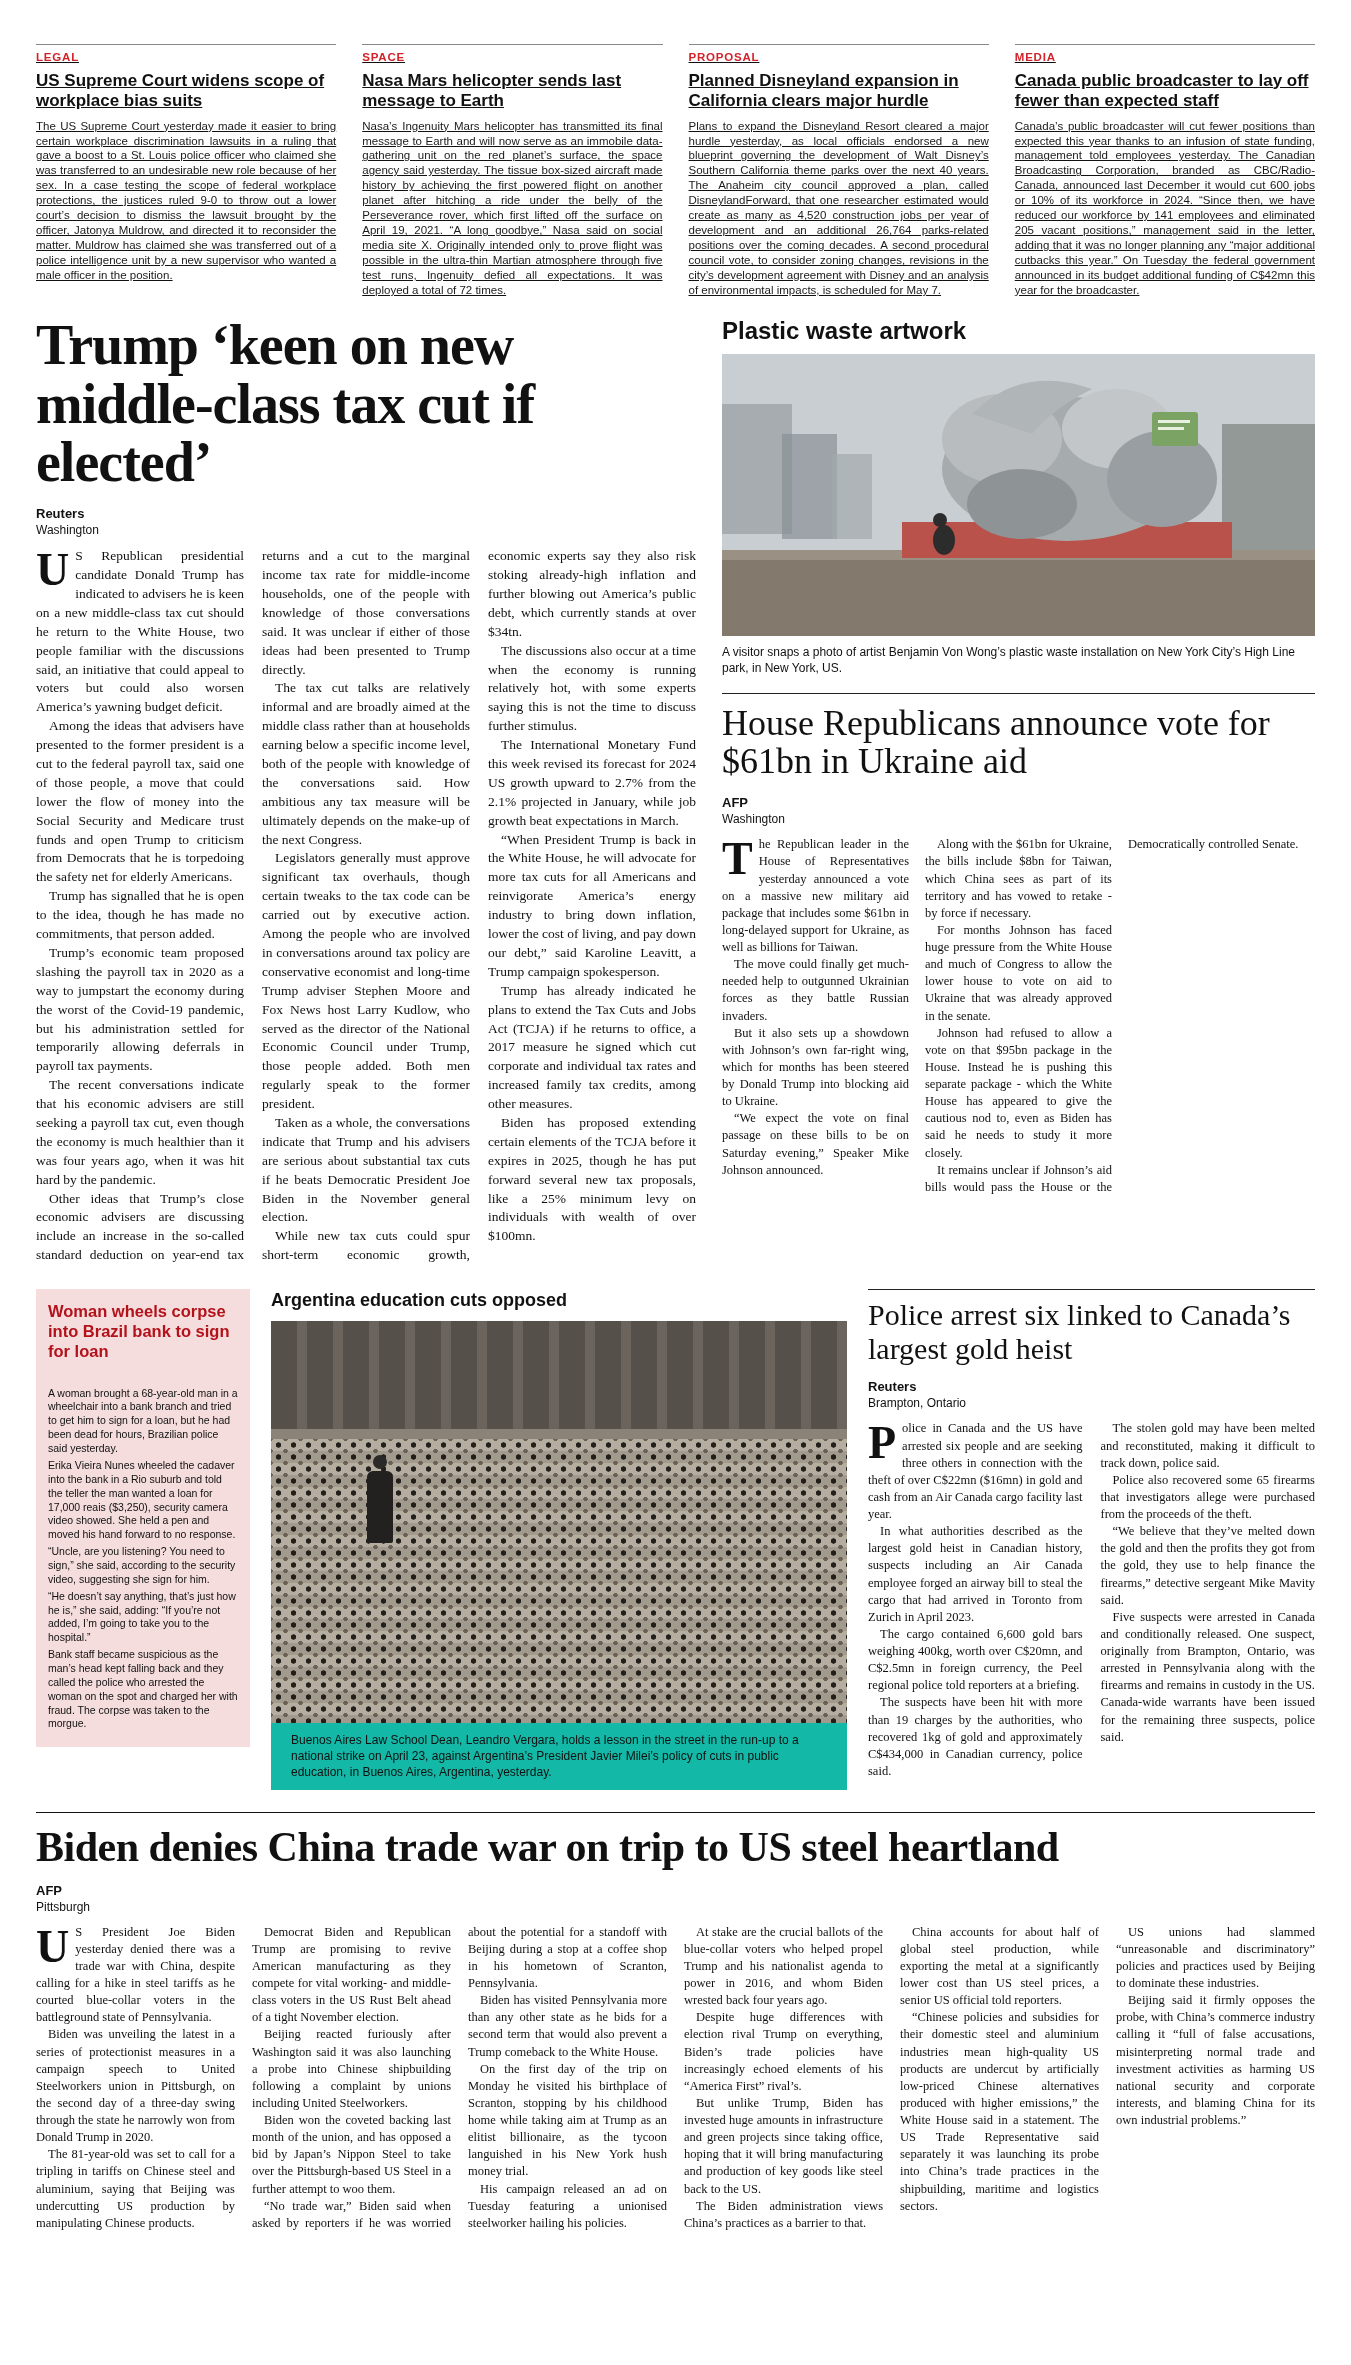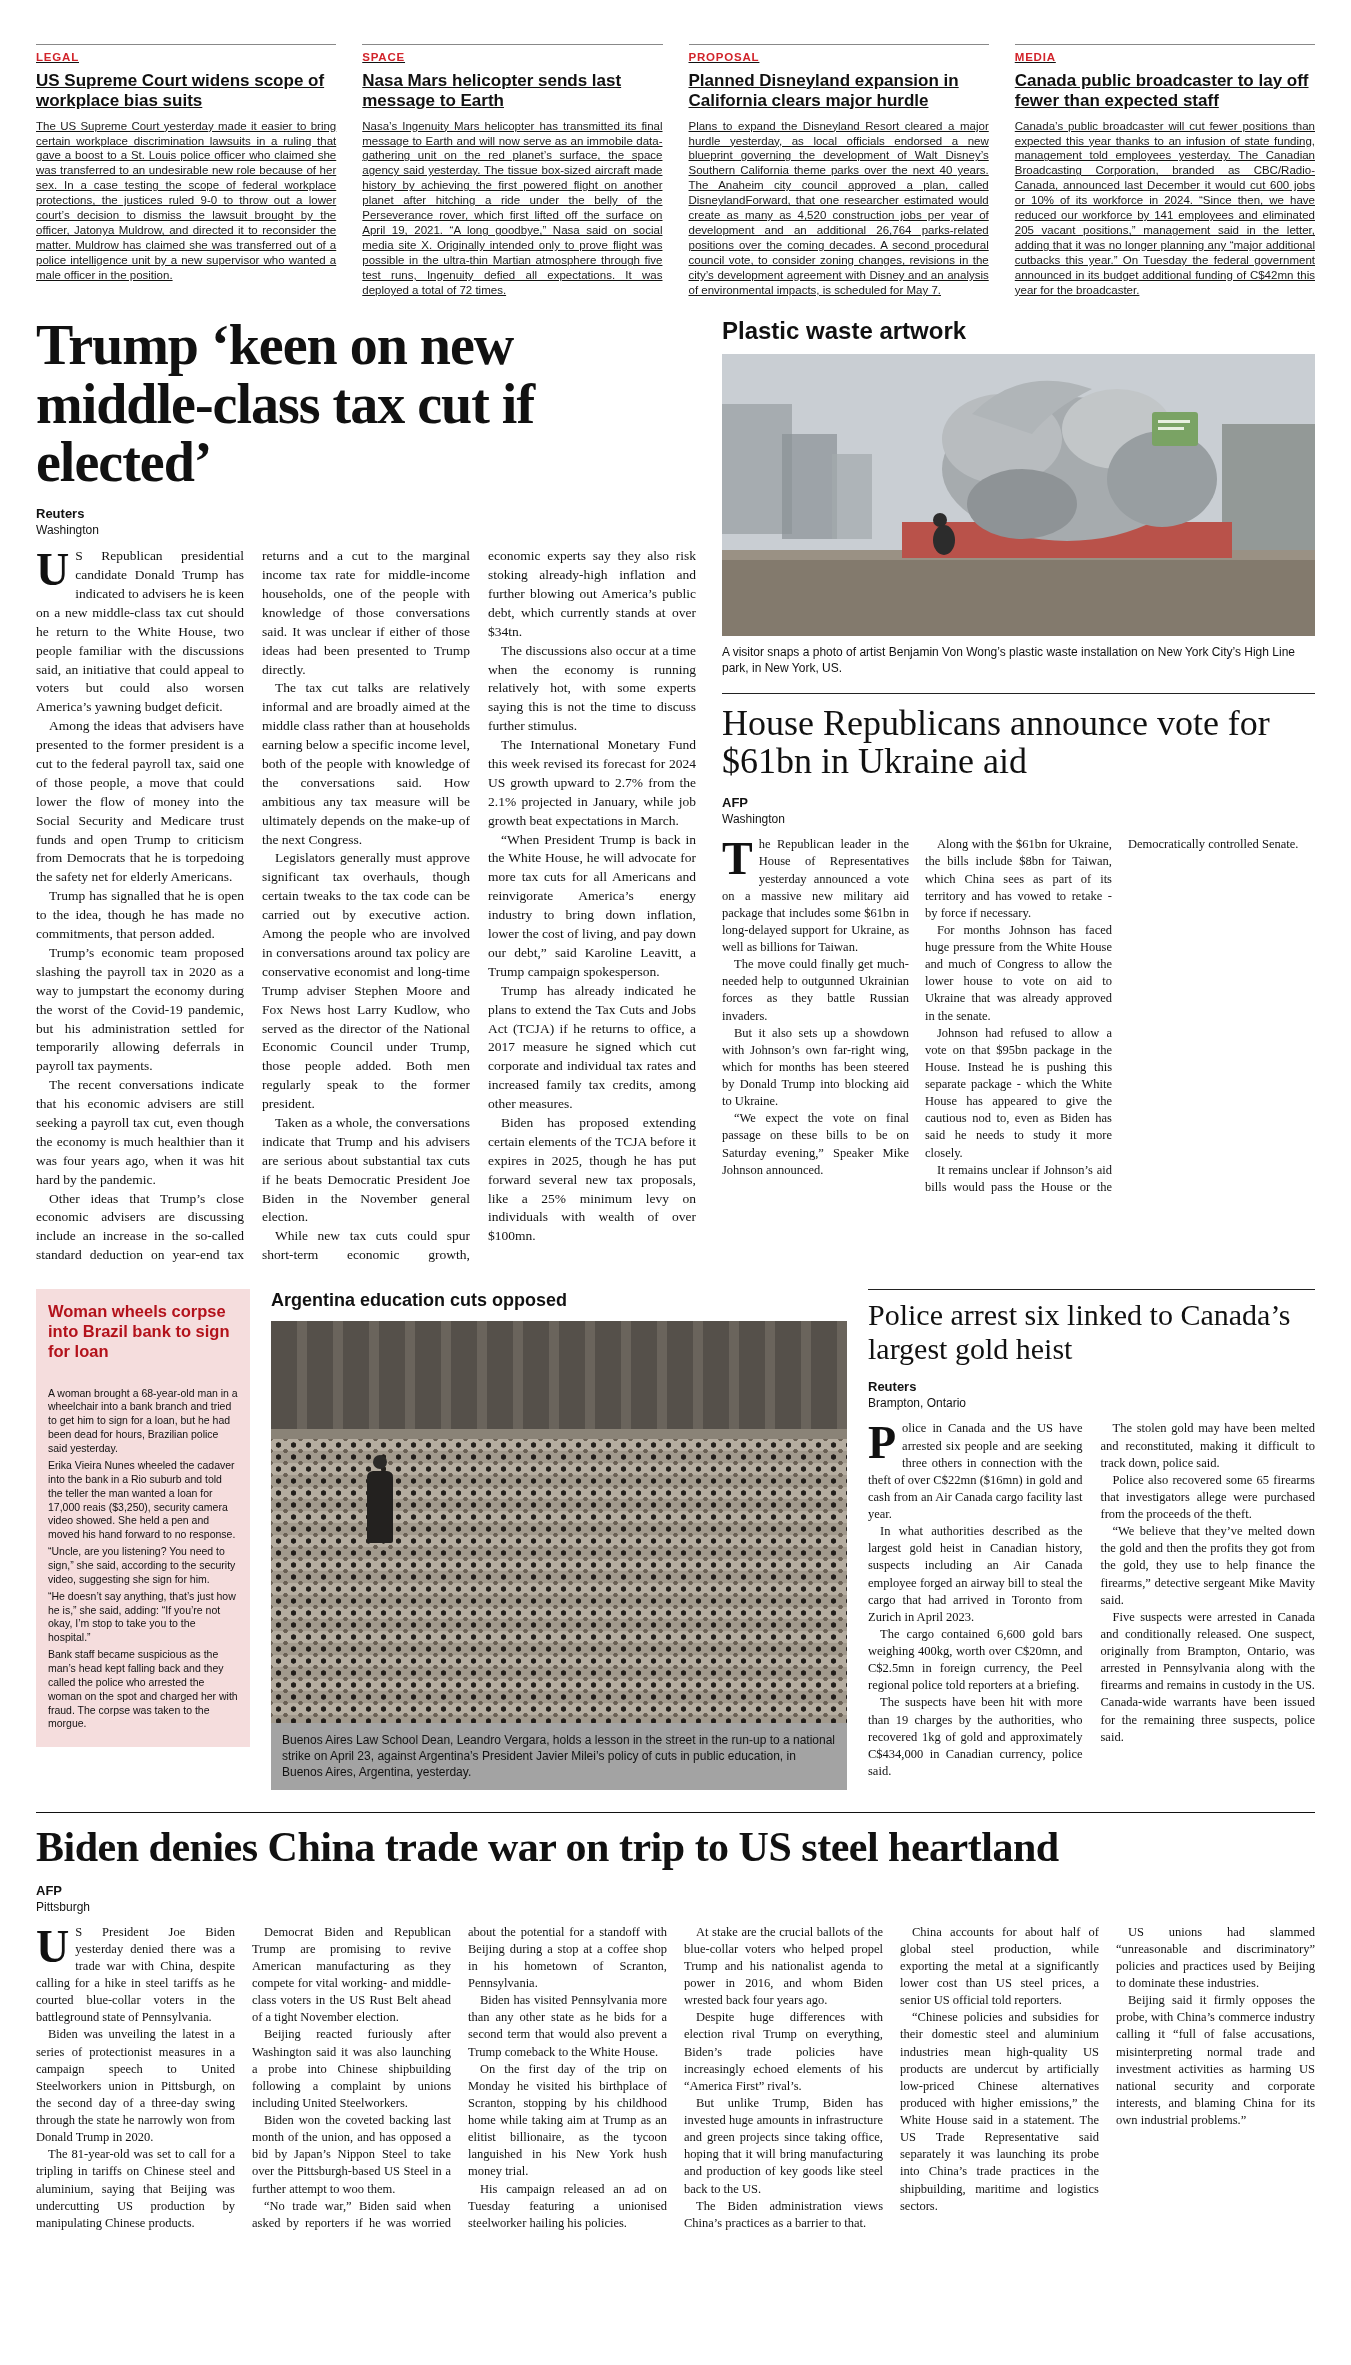--- a/index.html
+++ b/index.html
@@ -61,21 +61,21 @@
   .corpse-body{font:10.5px/1.32 "Liberation Sans",sans-serif;margin-top:25px;}
   .corpse-body p{margin:0 0 3px;}
   .photo-argentina{height:402px;display:flex;flex-direction:column;position:relative;overflow:hidden;}
   .arg-building{height:118px;background:repeating-linear-gradient(90deg,#55504a 0 26px,#6a645c 26px 36px),#3f3b36;border-bottom:10px solid #8a8377;}
   .arg-crowd{flex:1;background:
       radial-gradient(circle,rgba(22,19,16,.92) 2.4px,transparent 2.9px) 0 0/15px 12px,
       radial-gradient(circle,rgba(94,84,72,.85) 2px,transparent 2.5px) 7px 6px/15px 12px,
       repeating-linear-gradient(180deg,#b5ada0 0 12px,#a29a8d 12px 24px);}
   .arg-figure{position:absolute;left:96px;top:150px;width:26px;height:72px;background:#23211f;border-radius:6px 6px 2px 2px;}
   .arg-figure::before{content:"";position:absolute;top:-16px;left:6px;width:14px;height:14px;border-radius:50%;background:#2b2a28;}
-  .arg-caption{background:#a3a3a3;padding:9px 11px;font:12px/1.35 "Liberation Sans",sans-serif;margin-top:0;}
+  .arg-caption{background:#14b8a6;padding:9px 20px;font:12px/1.35 "Liberation Sans",sans-serif;margin-top:0;}
   .story-gold{border-top:1px solid #222;padding-top:8px;}
   .gold-head{font:400 30px/1.12 "Liberation Serif",serif;}
   .gold-cols{column-count:2;column-gap:18px;margin-top:8px;}
 
   
   .biden{border-top:1px solid #111;margin-top:22px;padding-top:12px;}
   .biden-head{font:700 42px/1.05 "Liberation Serif",serif;letter-spacing:-.5px;}
   .biden-cols{column-count:6;column-gap:17px;margin-top:6px;}
 </style>
 </head>
@@ -184,21 +184,21 @@
   </section>
 
   <section class="mid-grid">
 
     <aside class="corpse-box">
       <h3 class="corpse-head">Woman wheels corpse into Brazil bank to sign for loan</h3>
       <div class="corpse-body">
           <p>A woman brought a 68-year-old man in a wheelchair into a bank branch and tried to get him to sign for a loan, but he had been dead for hours, Brazilian police said yesterday.</p>
           <p>Erika Vieira Nunes wheeled the cadaver into the bank in a Rio suburb and told the teller the man wanted a loan for 17,000 reais ($3,250), security camera video showed. She held a pen and moved his hand forward to no response.</p>
           <p>“Uncle, are you listening? You need to sign,” she said, according to the security video, suggesting she sign for him.</p>
-          <p>“He doesn’t say anything, that’s just how he is,” she said, adding: “If you’re not okay, I’m stop to take you to the hospital.”</p>
+          <p>“He doesn’t say anything, that’s just how he is,” she said, adding: “If you’re not added, I’m going to take you to the hospital.”</p>
           <p>Bank staff became suspicious as the man’s head kept falling back and they called the police who arrested the woman on the spot and charged her with fraud. The corpse was taken to the morgue.</p>
         </div>
     </aside>
 
     <article>
       <h2 class="feature-head" style="font-size:18px">Argentina education cuts opposed</h2>
       <div class="photo-argentina">
         <div class="arg-building"></div>
         <div class="arg-crowd"></div>
         <div class="arg-figure"></div>

